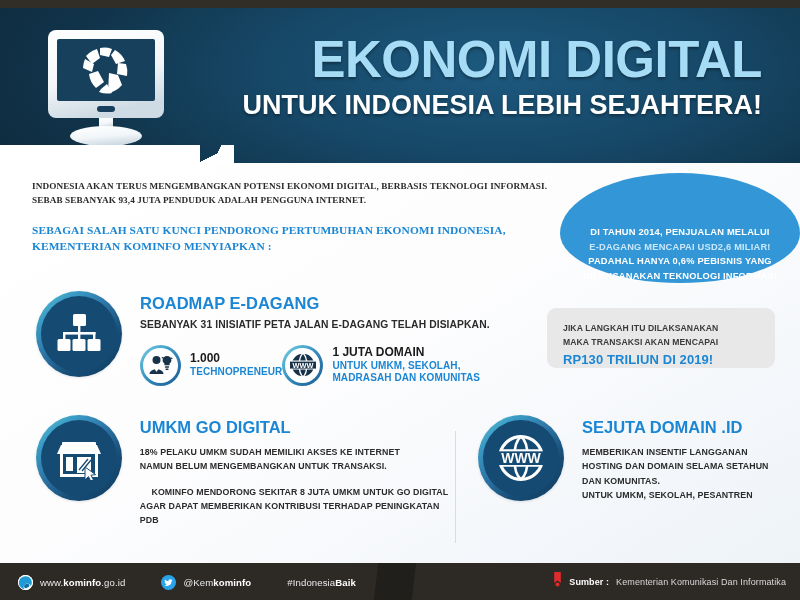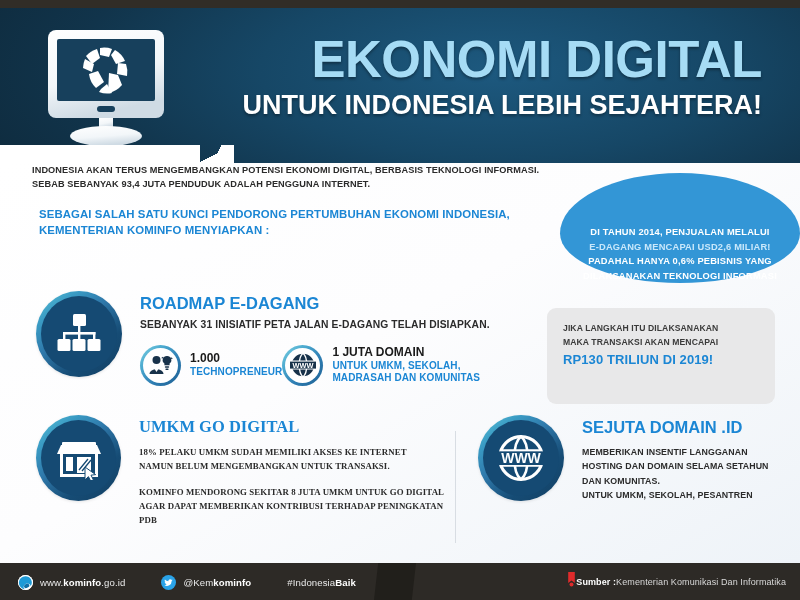--- a/index.html
+++ b/index.html
@@ -63,31 +63,30 @@
   }
 
   
   .body-area{
     position:absolute; top:163px; left:0; width:800px; height:400px;
     background:linear-gradient(150deg,#ffffff 0%,#fdfdfe 45%,#eef3f8 100%);
   }
 
   
   .intro{
-    position:absolute; left:32px; top:0; width:520px;
+    position:absolute; left:32px; top:16px; width:520px;font-family:Liberation Serif, serif;
   }
   .intro-p{
     font-size:9.2px; font-weight:bold; color:#2b2b2b; line-height:1.55;
     letter-spacing:.1px;
   }
   .intro-h{
     margin-top:14px;
     font-size:11.4px; font-weight:bold; color:#1b86d4; line-height:1.42;
     letter-spacing:.1px;
-    margin-left:7px;
   }
 
   
   .oval{
     position:absolute; left:560px; top:10px; width:240px; height:110px;
     background:#3396d6;
     border-radius:50% 50% 50% 50% / 55% 55% 45% 45%;
     display:flex; align-items:flex-end; justify-content:center;
     text-align:center;
   }
@@ -134,21 +133,21 @@
     content:""; position:absolute; width:35px; height:35px; border-radius:50%;
     background:#ffffff;
   }
   .smallcircle{ position:relative; }
   .smallcircle svg{ position:relative; z-index:2; }
   .stat-num{ font-size:12px; font-weight:bold; color:#1a1a1a; line-height:1.22; }
   .stat-lbl{ font-size:10px; font-weight:bold; color:#1b86d4; line-height:1.28; letter-spacing:.1px;}
 
   
   .greybox{
-    position:absolute; left:547px; top:145px; width:228px; height:96px;
+    position:absolute; left:547px; top:145px; width:228px; height:60px;
     background:#e8e8e9; border-radius:9px;
     padding:14px 16px;
   }
   .gb-l{ font-size:8.6px; font-weight:bold; color:#3a3a3a; line-height:1.58; letter-spacing:.1px;}
   .gb-big{ margin-top:3px; font-size:13px; font-weight:bold; color:#1b86d4; letter-spacing:.1px;}
 
   
   .divider{
     position:absolute; left:455px; top:268px; width:1px; height:112px;
     background:#d8dde3;
@@ -166,21 +165,21 @@
   .footer .fnotch{
     position:absolute; left:374px; top:0; width:42px; height:37px;
     background:#211f1b;
     clip-path:polygon(10% 0, 100% 0, 90% 100%, 0 100%);
   }
   .f-left{ position:absolute; left:18px; top:1px; height:37px; display:flex; align-items:center; gap:9px; }
   .f-item{ display:flex; align-items:center; gap:7px; }
   .f-txt{ font-size:9.6px; color:#e9e9e9; letter-spacing:.1px; }
   .f-txt b{ color:#ffffff; }
   .f-gap{ width:18px; }
-  .f-right{ position:absolute; right:14px; top:0; height:37px; display:flex; align-items:center; }
+  .f-right{ position:absolute; right:14px; top:0; height:37px; display:flex; align-items:center; gap:7px; }
   .f-sumber{ font-size:9px; font-weight:bold; color:#ffffff; letter-spacing:.1px;}
   .f-src{ font-size:9px; color:#d8d8d8; letter-spacing:.1px;}
 
   .ico-round{
     width:15px; height:15px; border-radius:50%; display:flex;
     align-items:center; justify-content:center; flex:none;
   }
 </style>
 </head>
 <body>
@@ -309,41 +308,41 @@
 
     <div class="greybox">
       <div class="gb-l">JIKA LANGKAH ITU DILAKSANAKAN</div>
       <div class="gb-l">MAKA TRANSAKSI AKAN MENCAPAI</div>
       <div class="gb-big">RP130 TRILIUN DI 2019!</div>
     </div>
 
     <div class="divider"></div>
 
     <div class="sec-umkm">
-      <div class="col-flex" style="padding-left:36px;font-family:Liberation Serif, serif;">
+      <div class="col-flex" style="padding-left:36px;">
         <div class="bigcircle">
           <svg width="46" height="44" viewBox="0 0 46 44">
             <path d="M5 9 h36 l4 9 h-44 z" fill="#fff"></path>
             <rect x="6" y="6" width="34" height="4" rx="1" fill="#fff"></rect>
             <rect x="4" y="18" width="3" height="22" fill="#fff"></rect>
             <rect x="39" y="18" width="3" height="22" fill="#fff"></rect>
             <rect x="4" y="38" width="38" height="3" fill="#fff"></rect>
             <rect x="10" y="21" width="7" height="14" fill="#fff"></rect>
             <rect x="21" y="21" width="14" height="16" fill="#fff"></rect>
             <g stroke="#154a73" stroke-width="1.3">
               <path d="M23 34 l9 -11 M26 35 l9 -11"></path>
             </g>
             <path d="M29 31 l0 13 l3.4 -3.4 l2.4 4.6 l2.6 -1.4 l-2.4 -4.6 l4.6 -0.6 z" fill="#fff" stroke="#154a73" stroke-width="1"></path>
           </svg>
         </div>
         <div style="padding-top:3px;">
           <div class="sec-title">UMKM GO DIGITAL</div>
           <div class="sec-body" style="margin-top:9px;">18% PELAKU UMKM SUDAH MEMILIKI AKSES KE INTERNET</div>
           <div class="sec-body" style="margin-top:0">NAMUN BELUM MENGEMBANGKAN UNTUK TRANSAKSI.</div>
-          <div class="sec-body" style="margin-top:11px;">KOMINFO MENDORONG SEKITAR 8 JUTA UMKM UNTUK GO DIGITAL</div>
+          <div class="sec-body" style="margin-top:11px;text-align:center;">KOMINFO MENDORONG SEKITAR 8 JUTA UMKM UNTUK GO DIGITAL</div>
           <div class="sec-body" style="margin-top:0">AGAR DAPAT MEMBERIKAN KONTRIBUSI TERHADAP PENINGKATAN PDB</div>
         </div>
       </div>
     </div>
 
     <div class="sec-domain">
       <div class="col-flex">
         <div class="bigcircle">
           <svg width="48" height="48" viewBox="0 0 26 26">
             <circle cx="13" cy="13" r="11.6" fill="none" stroke="#fff" stroke-width="1.7"></circle>

